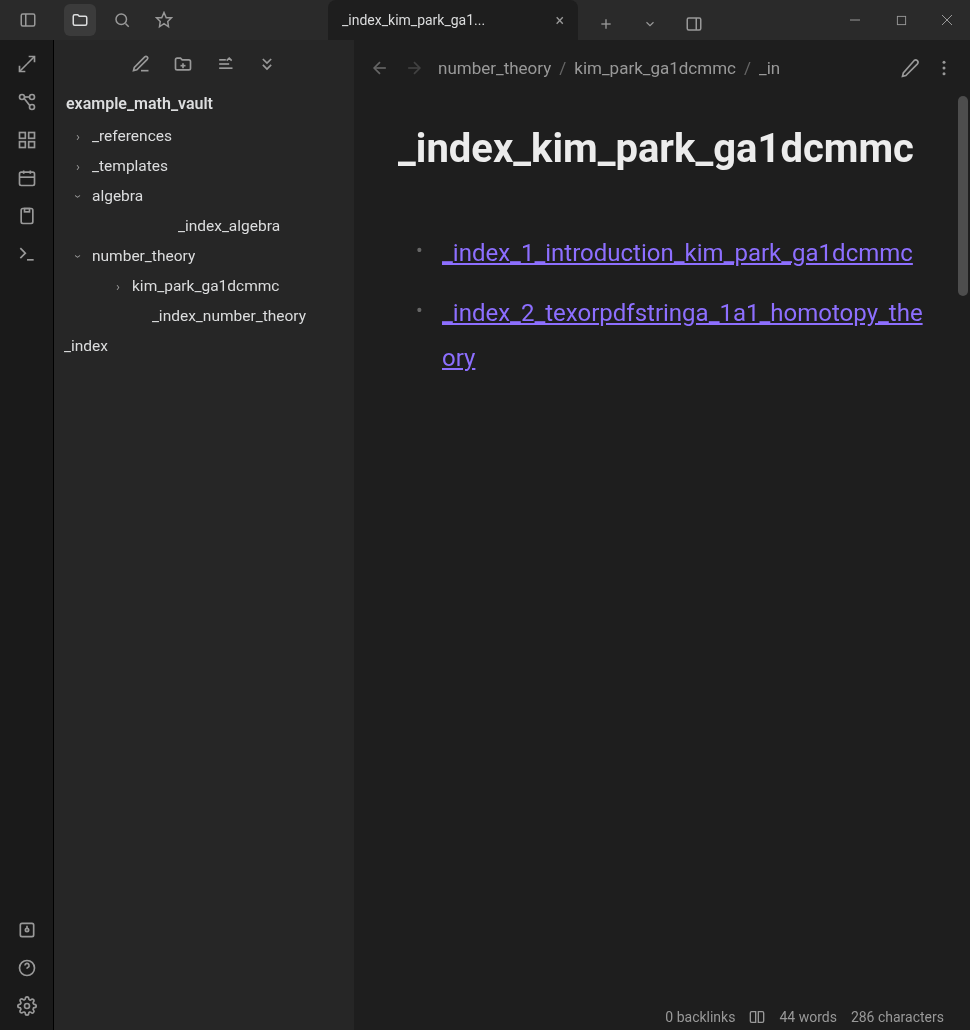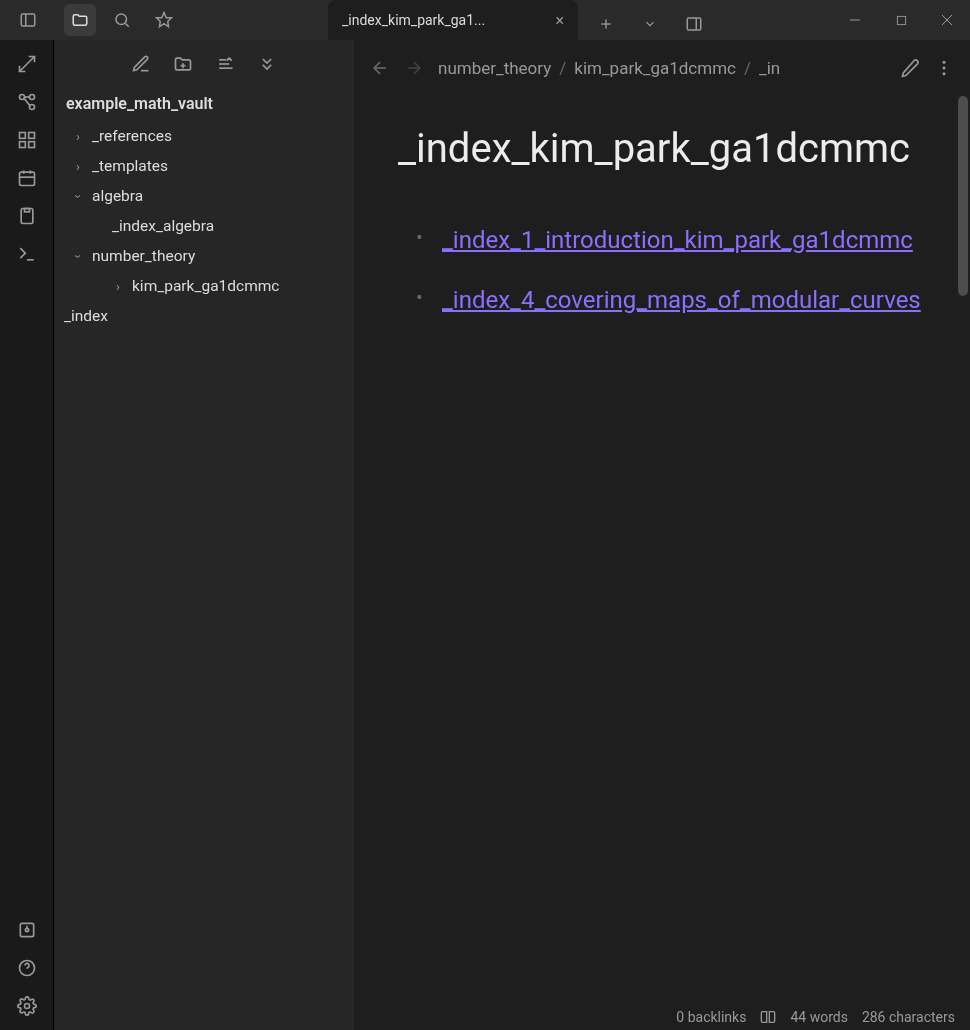--- a/index.html
+++ b/index.html
@@ -39,40 +39,40 @@
   .ribbon .ic { color: var(--fg-dim); cursor:pointer; }
 
   .sidebar { width:300px; background: var(--bg-sidebar); display:flex; flex-direction:column; }
   .sidebar-toolbar { height:48px; display:flex; align-items:center; justify-content:center; gap:22px; }
   .sidebar-toolbar .ic { color: var(--fg-dim); cursor:pointer; }
   .vault-title { font-weight:600; color:var(--fg); font-size:16px; padding: 6px 12px 8px 12px; }
   .tree { padding: 0 6px 0 10px; font-size:15.5px; color:var(--fg); }
   .tree-row { display:flex; align-items:center; gap:6px; padding:6px 2px; cursor:pointer; border-radius:4px; }
   .tree-row .chev { width:16px; color:var(--fg-dim); font-size:13px; text-align:center;}
   .tree-row .lbl { white-space:nowrap; overflow:hidden; text-overflow:ellipsis; }
-  .indent1 { padding-left: 26px; }
+  .indent1 { padding-left: 26px; justify-content: center; }
   .indent2 { padding-left: 46px; }
   .indent0 { padding-left: 6px; }
 
   .content { flex:1; background: var(--bg-tab-active); display:flex; flex-direction:column; position:relative; }
   .content-toolbar { height:56px; display:flex; align-items:center; padding:0 16px; gap:14px; }
   .nav-ar { color: var(--fg-faint); cursor:pointer; }
   .crumbs { display:flex; align-items:center; gap:8px; color:var(--fg-dim); font-size:17px; overflow:hidden; white-space:nowrap; flex:1; }
   .crumbs .sep { color: var(--fg-faint); }
   .crumbs .cut { max-width:30px; overflow:hidden; text-overflow:clip; display:inline-block;text-align:center;}
   .content-toolbar .right-ic { color: var(--fg-dim); cursor:pointer; }
 
   .note { padding: 28px 44px; overflow:auto; flex:1; }
-  .note h1 { font-size:40px; font-weight:400; color:#ececec; line-height:1.25; margin-bottom:44px; word-break:break-word;}
+  .note h1 { font-size:40px; font-weight:700; color:#ececec; line-height:1.25; margin-bottom:57px; word-break:break-word;}
   .note ul { list-style:none; padding-left:18px; }
   .note li { position:relative; padding-left:26px; margin-bottom:14px; font-size:24px; line-height:1.9; color:var(--fg-faint); }
   .note li::before { content:"•"; position:absolute; left:0; top:0; color:var(--fg-faint); font-size:20px;}
   .note a { color:var(--link); text-decoration:underline; word-break:break-all; cursor:pointer; }
 
-  .statusbar { position:absolute; bottom:0; right:5px; height:26px; display:flex; align-items:center; gap:14px; padding:0 10px; color:var(--fg-dim); font-size:14px; background: linear-gradient(transparent, var(--bg-tab-active) 20%); }
+  .statusbar { position:absolute; bottom:0; right:16px; height:26px; display:flex; align-items:center; gap:14px; padding:0 10px; color:var(--fg-dim); font-size:14px; background: linear-gradient(transparent, var(--bg-tab-active) 20%); }
   .statusbar .book { display:inline-flex; align-items:center; }
 
   svg { display:block; }
   .scrollbar-fake { position:absolute; top:56px; right:2px; width:10px; height:200px; background:#4d4d4d; border-radius:5px; }
 </style>
 </head>
 <body>
 
 <div class="titlebar">
   <div class="titlebar-left">
@@ -270,20 +270,24 @@
         <span class="lbl">_index_algebra</span>
       </div>
       <div class="tree-row indent0">
         <span class="chev" style="transform:rotate(90deg);display:inline-block;">›</span>
         <span class="lbl">number_theory</span>
       </div>
       <div class="tree-row indent2">
         <span class="chev">›</span>
         <span class="lbl">kim_park_ga1dcmmc</span>
       </div>
+      <div class="tree-row indent1">
+        <span class="chev"></span>
+        <span class="lbl">_index_number_theory</span>
+      </div>
       <div class="tree-row" style="padding-left:0;">
         <span class="lbl">_index</span>
       </div>
     </div>
   </div>
 
   <div class="content">
     <div class="content-toolbar">
       <span class="nav-ar">
         <svg width="20" height="20" viewBox="0 0 24 24" fill="none" stroke="currentColor" stroke-width="2">
@@ -317,21 +321,21 @@
           </svg>
       </span>
     </div>
 
     <div class="scrollbar-fake"></div>
 
     <div class="note">
       <h1>_index_kim_park_ga1dcmmc</h1>
       <ul>
         <li><a>_index_1_introduction_kim_park_ga1dcmmc</a></li>
-        <li><a>_index_4_covering_maps_of_modular_curves</a></li>
+        <li><a>_index_2_texorpdfstringa_1a1_homotopy_theory</a></li>
       </ul>
     </div>
 
     <div class="statusbar">
       <span>0 backlinks</span>
       <span class="book">
         <svg width="16" height="16" viewBox="0 0 24 24" fill="none" stroke="currentColor" stroke-width="2">
             <path d="M2 6a2 2 0 0 1 2-2h6v16H4a2 2 0 0 1-2-2V6z"></path>
             <path d="M22 6a2 2 0 0 0-2-2h-6v16h6a2 2 0 0 0 2-2V6z"></path>
           </svg>

